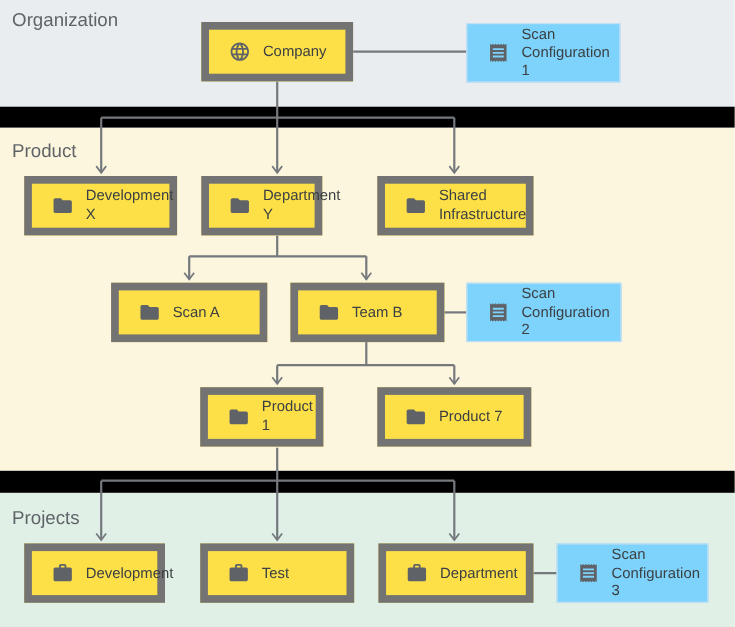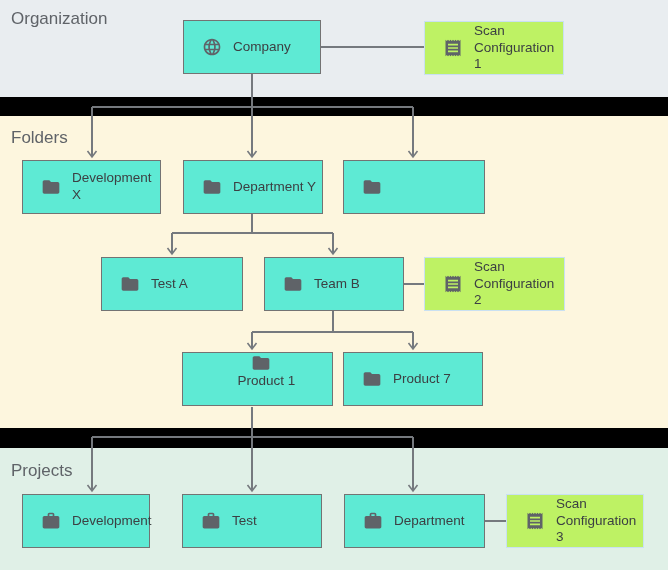--- a/index.html
+++ b/index.html
@@ -48,25 +48,25 @@
   .connectors path.arrowhead { stroke-width: 1.6; }
 
   
   .node {
     position: absolute;
     height: 54px;
     display: flex;
     align-items: center;
     padding-left: 18px;
     z-index: 2;
-    background: #5eead4;
-    border: 1px solid #737373;
+    background: #fde047;
+    border: 7px solid #737373;
   }
   .node.scan-config {
-    background: #bef264;
+    background: #7dd3fc;
     border: 1px solid #c9e0f2;
   }
   .node .icon {
     flex: 0 0 auto;
     width: 20px;
     height: 20px;
     margin-right: 11px;
     display: inline-flex;
   }
   .node .icon svg { width: 20px; height: 20px; fill: #5f6368; }
@@ -74,46 +74,46 @@
     font-size: 13.5px;
     color: #3c4043;
     line-height: 1.25;
     white-space: pre-line;
   }
 
   
   .n-company     { left: 183px; top: 20px;  width: 138px; }
   .n-scan1       { left: 424px; top: 21px;  width: 140px; }
   .n-deptx       { left: 22px;  top: 160px; width: 139px; }
-  .n-depty       { left: 183px; top: 160px; width: 140px; }
+  .n-depty       { left: 183px; top: 160px; width: 110px; }
   .n-shared      { left: 343px; top: 160px; width: 142px; }
   .n-teama       { left: 101px; top: 257px; width: 142px; }
   .n-teamb       { left: 264px; top: 257px; width: 140px; }
   .n-scan2       { left: 424px; top: 257px; width: 141px; }
-  .n-product1    { left: 182px; top: 352px; width: 151px; flex-direction: column; }
+  .n-product1    { left: 182px; top: 352px; width: 112px; }
   .n-product2    { left: 343px; top: 352px; width: 140px; }
   .n-development { left: 22px;  top: 494px; width: 128px; }
   .n-test        { left: 182px; top: 494px; width: 140px; text-align: center; }
   .n-production  { left: 344px; top: 494px; width: 141px; }
   .n-scan3       { left: 506px; top: 494px; width: 138px; }
 </style>
 </head>
 <body>
 
 <div class="stage">
 
   <div class="band band-organization"></div>
   <div class="band band-folders"></div>
   <div class="band band-projects"></div>
 
   <div class="separator separator-1"></div>
   <div class="separator separator-2"></div>
 
   <div class="band-label band-label-organization">Organization</div>
-  <div class="band-label band-label-folders">Folders</div>
+  <div class="band-label band-label-folders">Product</div>
   <div class="band-label band-label-projects">Projects</div>
 
   <svg class="connectors" viewBox="0 0 668 570" xmlns="http://www.w3.org/2000/svg">
 
     <path d="M321 47 H424"></path>
 
     <path d="M252 74 V107 M92 107 H413 M92 107 V157 M252 107 V157 M413 107 V157"></path>
     <path class="arrowhead" d="M87.5 151 L92 157 L96.5 151"></path>
     <path class="arrowhead" d="M247.5 151 L252 157 L256.5 151"></path>
     <path class="arrowhead" d="M408.5 151 L413 157 L417.5 151"></path>
@@ -172,29 +172,31 @@
       </span>
     <span class="label">Department Y</span>
   </div>
 
   <div class="node n-shared">
     <span class="icon">
         <svg viewBox="0 0 24 24">
           <path d="M10 4H4c-1.1 0-1.99.9-1.99 2L2 18c0 1.1.9 2 2 2h16c1.1 0 2-.9 2-2V8c0-1.1-.9-2-2-2h-8l-2-2z"></path>
         </svg>
       </span>
+    <span class="label">Shared
+Infrastructure</span>
   </div>
 
   <div class="node n-teama">
     <span class="icon">
         <svg viewBox="0 0 24 24">
           <path d="M10 4H4c-1.1 0-1.99.9-1.99 2L2 18c0 1.1.9 2 2 2h16c1.1 0 2-.9 2-2V8c0-1.1-.9-2-2-2h-8l-2-2z"></path>
         </svg>
       </span>
-    <span class="label">Test A</span>
+    <span class="label">Scan A</span>
   </div>
 
   <div class="node n-teamb">
     <span class="icon">
         <svg viewBox="0 0 24 24">
           <path d="M10 4H4c-1.1 0-1.99.9-1.99 2L2 18c0 1.1.9 2 2 2h16c1.1 0 2-.9 2-2V8c0-1.1-.9-2-2-2h-8l-2-2z"></path>
         </svg>
       </span>
     <span class="label">Team B</span>
   </div>

